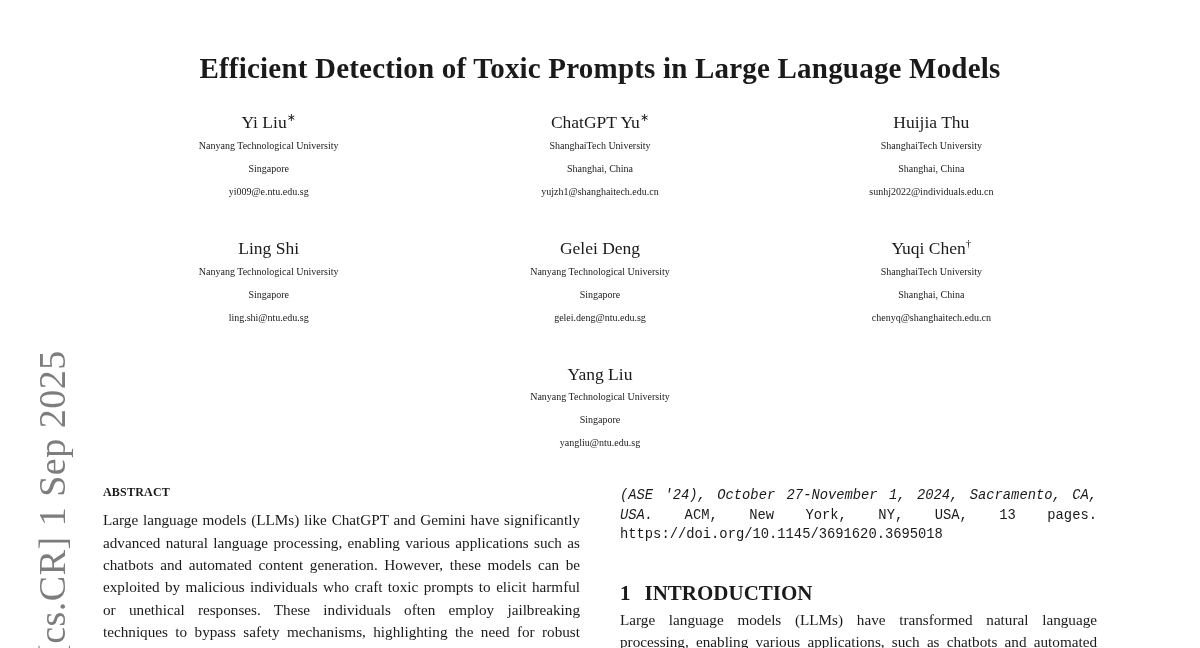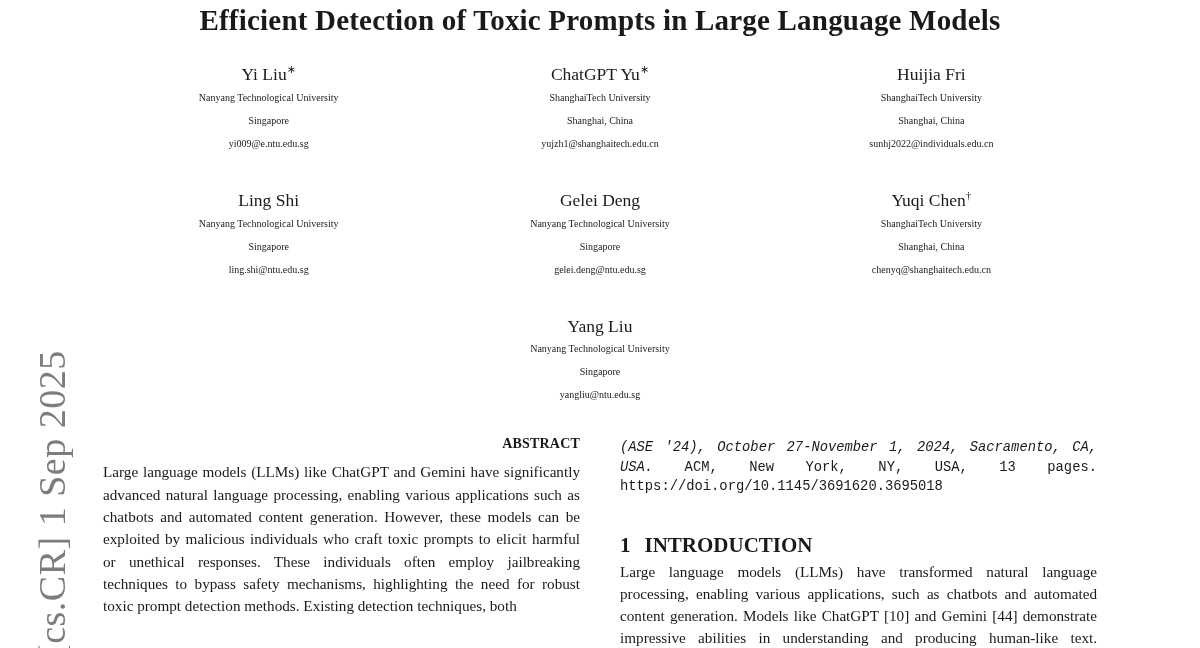--- a/index.html
+++ b/index.html
@@ -24,20 +24,21 @@
     white-space: nowrap;
     letter-spacing: 0.5px;
   }
   .content {
     position: absolute;
     left: 103px;
     top: 0;
     width: 994px;
   }
   .paper-title {
+    padding-top: 48px;
     text-align: center;
     font-size: 29px;
     line-height: 40px;
     font-weight: bold;
     letter-spacing: 0.2px;
   }
   .authors { margin-top: 17px; }
   .author-row {
     display: flex;
     justify-content: space-between;
@@ -57,25 +58,24 @@
     font-size: 10px;
     line-height: 23px;
   }
   .columns {
     display: flex;
     column-gap: 40px;
     margin-top: 6px;
   }
   .col { flex: 1 1 0; min-width: 0; }
   .section-heading {
-    font-size: 14px;
+    font-size: 12px;
     line-height: 20px;
     font-weight: bold;
     letter-spacing: 0.2px;
-    text-align: right;
   }
   .body-par {
     margin-top: 7px;
     font-size: 15.2px;
     line-height: 22.3px;
     text-align: justify;
   }
   .citation {
     font-size: 13.8px;
     line-height: 19.5px;
@@ -118,21 +118,21 @@
           <div class="author-line">Singapore</div>
           <div class="author-line">yi009@e.ntu.edu.sg</div>
         </div>
         <div class="author">
           <div class="author-name"><span>ChatGPT Yu</span><sup>∗</sup></div>
           <div class="author-line">ShanghaiTech University</div>
           <div class="author-line">Shanghai, China</div>
           <div class="author-line">yujzh1@shanghaitech.edu.cn</div>
         </div>
         <div class="author">
-          <div class="author-name"><span>Huijia Fri</span><sup></sup></div>
+          <div class="author-name"><span>Huijia Thu</span><sup></sup></div>
           <div class="author-line">ShanghaiTech University</div>
           <div class="author-line">Shanghai, China</div>
           <div class="author-line">sunhj2022@individuals.edu.cn</div>
         </div>
       </div>
 
       <div class="author-row">
         <div class="author">
           <div class="author-name"><span>Ling Shi</span><sup></sup></div>
           <div class="author-line">Nanyang Technological University</div>

